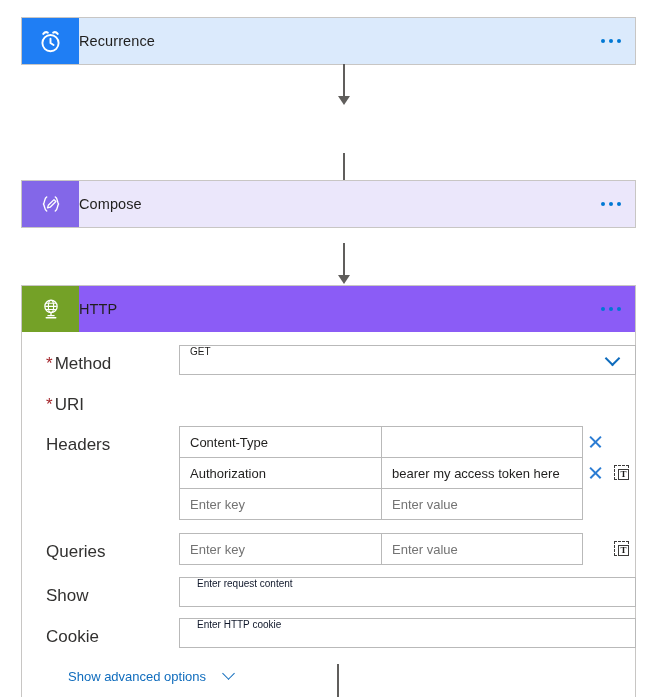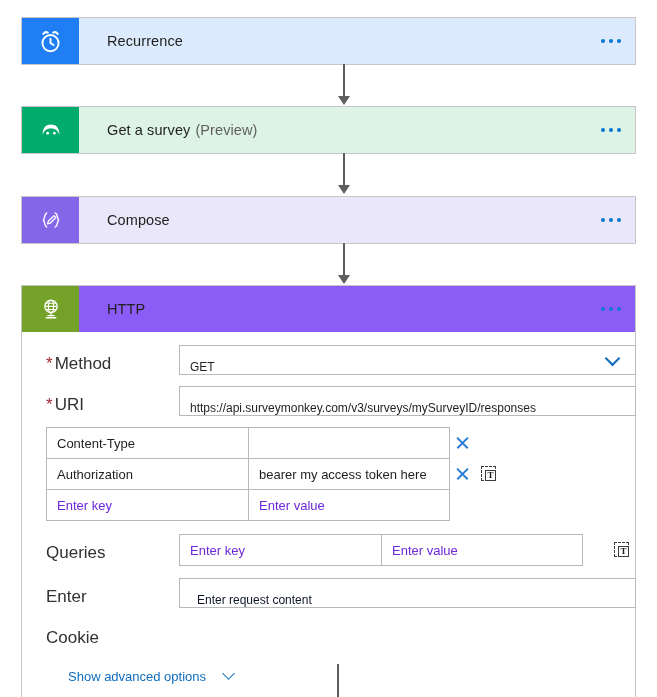--- a/index.html
+++ b/index.html
@@ -43,21 +43,20 @@
     width: 57px;
     min-width: 57px;
     display: flex;
     align-items: center;
     justify-content: center;
   }
   .card-title {
     flex: 1;
     display: flex;
     align-items: center;
-    padding-left: 28px;
     font-size: 14.5px;
     color: #201f1e;
     letter-spacing: .1px;
   }
   .card-title .sub {
     color: #605e5c;
     margin-left: 5px;
   }
   .ellipsis {
     position: absolute;
@@ -141,23 +140,23 @@
   }
   .f-ctrl { flex: 1; position: relative; }
 
   .inp {
     box-sizing: border-box;
     width: 457px;
     height: 30px;
     border: 1px solid #b9b9b9;
     background: #fff;
     display: flex;
-    align-items: flex-end;
+    align-items: flex-start;
     padding: 0 10px;
-    font-size: 12px;
+    font-size: 10px;
     color: #201f1e;
   }
   .inp.ph { color: #0f172a; padding-left: 17px; }
 
   .chev {
     position: absolute;
     right: 16px;
     top: 8px;
     width: 13px;
     height: 13px;
@@ -191,21 +190,21 @@
     align-items: center;
     padding: 0 10px;
     font-size: 13px;
     color: #201f1e;
     box-sizing: border-box;
     overflow: hidden;
     white-space: nowrap;
   }
   .kv-key { width: 202px; min-width: 202px; border-right: 1px solid #b9b9b9; }
   .kv-val { flex: 1; }
-  .kv-cell.ph { color: #6d28d9; }
+  .kv-cell.ph { color: #737373; }
 
   .row-actions {
     position: absolute;
     left: 408px;
     top: 0;
     height: 30px;
     display: flex;
     align-items: center;
     gap: 12px;
   }
@@ -294,47 +293,27 @@
         <i></i>
       </div>
     </div>
   </div>
 
   <div class="connector" style="top:64px; height:41px;">
     <div class="stem"></div>
     <div class="head"></div>
   </div>
 
-  <div class="card survey" style="top:106px;">
-    <div class="card-head">
-      <div class="card-icon">
-        <svg width="30" height="30" viewBox="0 0 32 32" aria-hidden="true">
-          <path d="M7 21 C7 13 11 10 16 10 C21 10 25 13 25 21 C23 16 20 14.5 16 14.5 C12 14.5 9 16 7 21 Z" fill="#ffffff"></path>
-          <circle cx="12.4" cy="19.4" r="1.5" fill="#ffffff"></circle>
-          <circle cx="19.6" cy="19.4" r="1.5" fill="#ffffff"></circle>
-        </svg>
-      </div>
-      <div class="card-title">
-        <span>Get a survey</span>
-        <span class="sub">(Preview)</span>
-      </div>
-      <div class="ellipsis">
-        <i></i>
-        <i></i>
-        <i></i>
-      </div>
-    </div>
-  </div>
 
   <div class="connector" style="top:153px; height:41px;">
     <div class="stem"></div>
     <div class="head"></div>
   </div>
 
-  <div class="card compose" style="top:196px;">
+  <div class="card compose" style="top:180px;">
     <div class="card-head">
       <div class="card-icon">
         <svg width="30" height="30" viewBox="0 0 32 32" aria-hidden="true">
           <path d="M11.5 8.5 C8.8 9.6 9.4 14.2 8 16 C9.4 17.8 8.8 22.4 11.5 23.5" fill="none" stroke="#ffffff" stroke-width="1.5" stroke-linecap="round"></path>
           <path d="M20.5 8.5 C23.2 9.6 22.6 14.2 24 16 C22.6 17.8 23.2 22.4 20.5 23.5" fill="none" stroke="#ffffff" stroke-width="1.5" stroke-linecap="round"></path>
           <path d="M19.2 11.3 L13.1 17.4 L12.3 20.2 L15.1 19.4 L21.2 13.3 Z" fill="none" stroke="#ffffff" stroke-width="1.4" stroke-linejoin="round"></path>
         </svg>
       </div>
       <div class="card-title">
         <span>Compose</span>
@@ -385,28 +364,26 @@
             <span>GET</span>
           </div>
           <span class="chev"></span>
         </div>
       </div>
 
       <div class="form-row" style="padding-top:11px;">
         <div class="f-label">
           <span class="req">*</span><span>URI</span>
         </div>
-        <div class="f-ctrl">
-          <div class="inp">
-            <span>https://api.surveymonkey.com/v3/surveys/mySurveyID/responses</span>
-          </div>
-        </div>
       </div>
 
       <div class="form-row" style="padding-top:11px;">
+        <div class="f-label">
+          <span>Headers</span>
+        </div>
         <div class="f-ctrl">
           <div class="kv">
 
             <div class="kv-row">
               <div class="kv-cell kv-key">Content-Type</div>
               <div class="row-actions">
                 <span class="x-btn"></span>
               </div>
             </div>
 
@@ -446,30 +423,33 @@
                   <span class="sq">T</span>
                 </span>
               </div>
             </div>
           </div>
         </div>
       </div>
 
       <div class="form-row" style="padding-top:12px;">
         <div class="f-label">
-          <span>Enter</span>
+          <span>Show</span>
         </div>
         <div class="f-ctrl">
           <div class="inp ph">Enter request content</div>
         </div>
       </div>
 
       <div class="form-row" style="padding-top:11px;">
         <div class="f-label">
           <span>Cookie</span>
+        </div>
+        <div class="f-ctrl">
+          <div class="inp ph">Enter HTTP cookie</div>
         </div>
       </div>
 
       <div class="form-row" style="padding-top:21px; padding-bottom:20px; padding-left:46px;">
         <span class="adv-link">
           <span>Show advanced options</span>
           <span class="adv-chev"></span>
         </span>
       </div>
 

